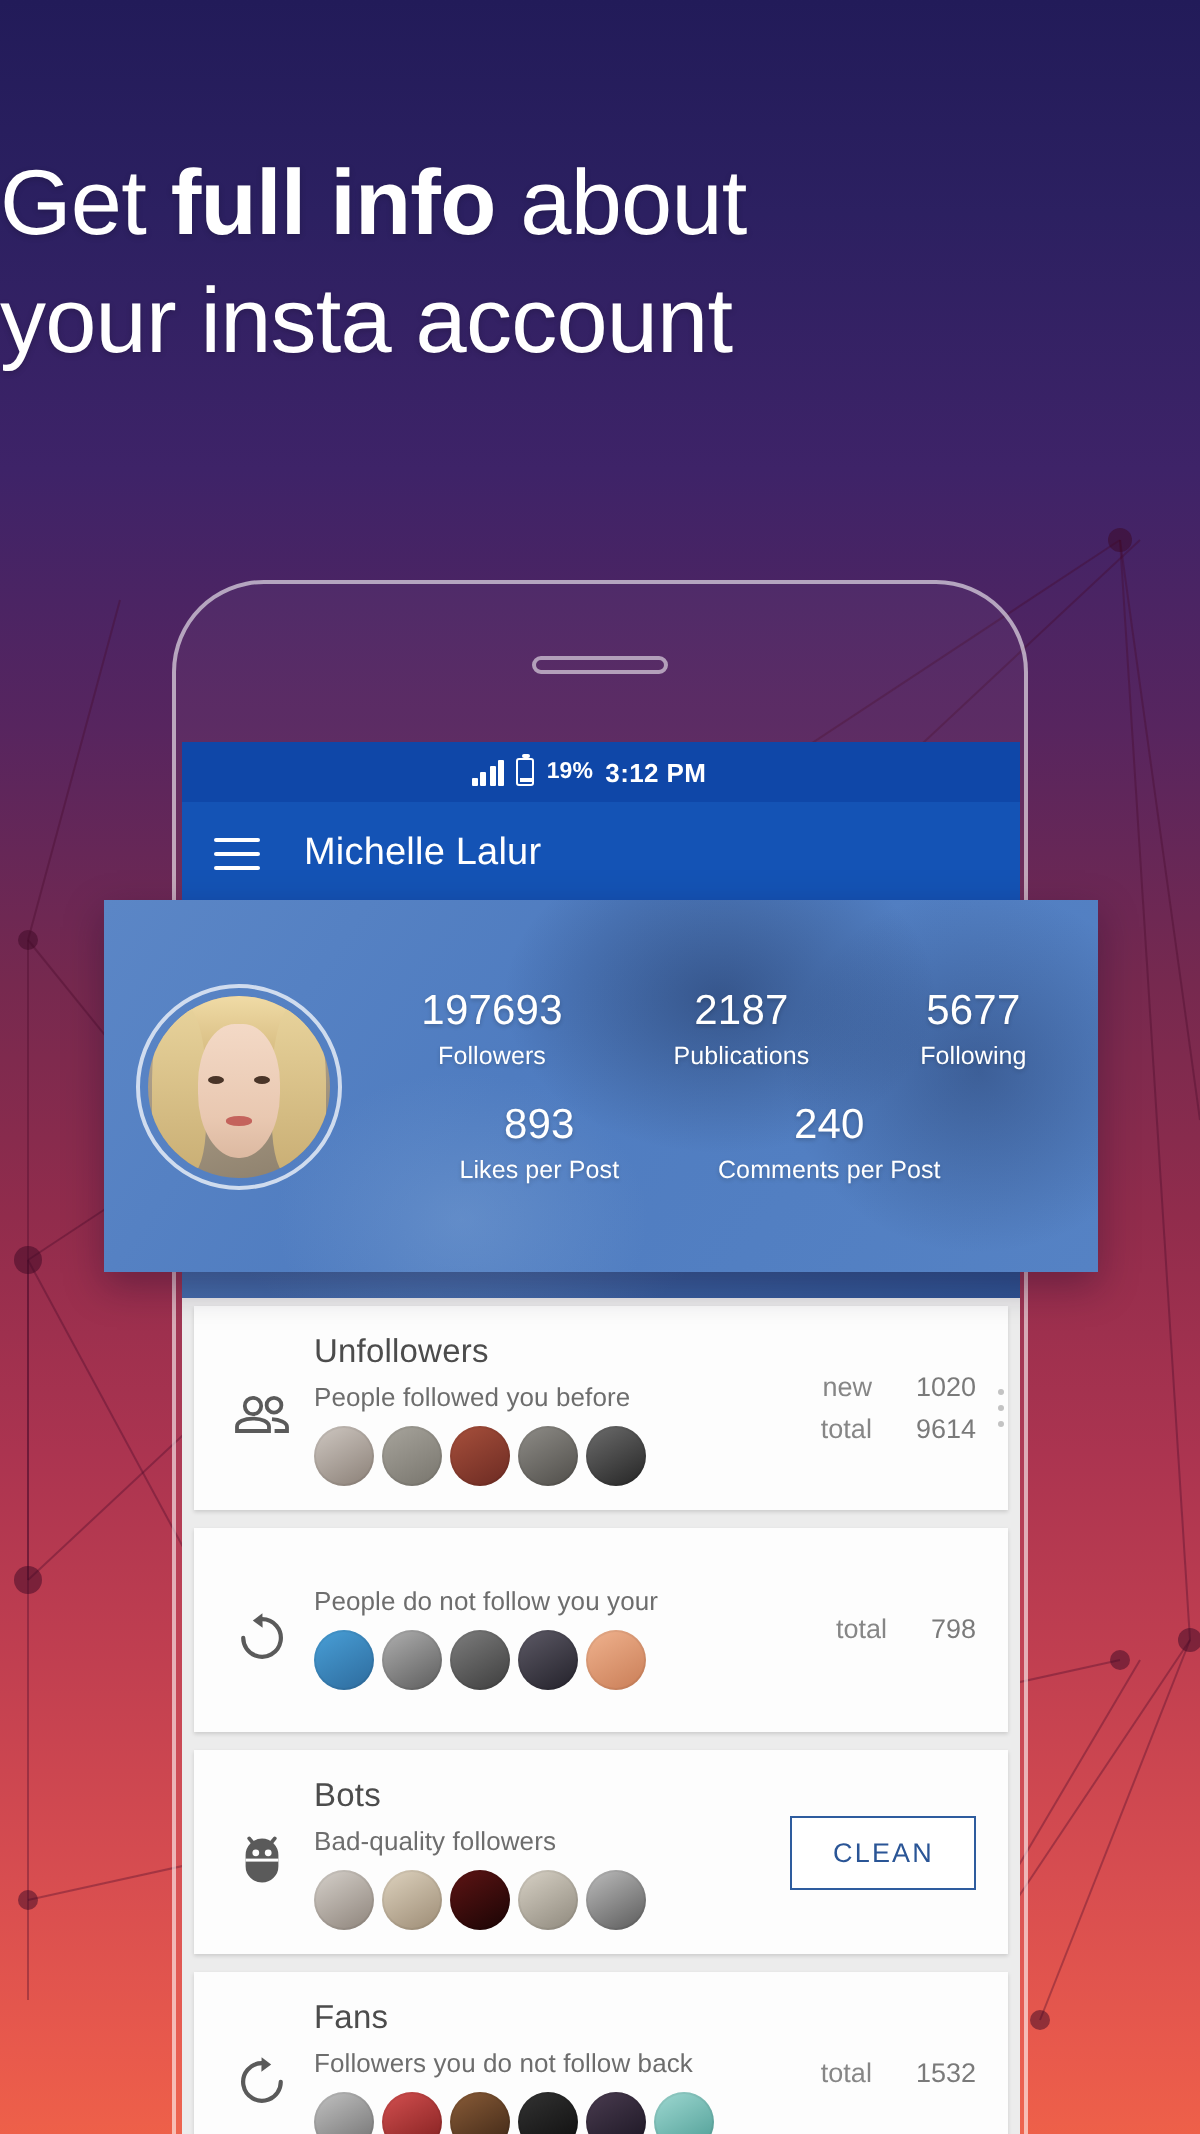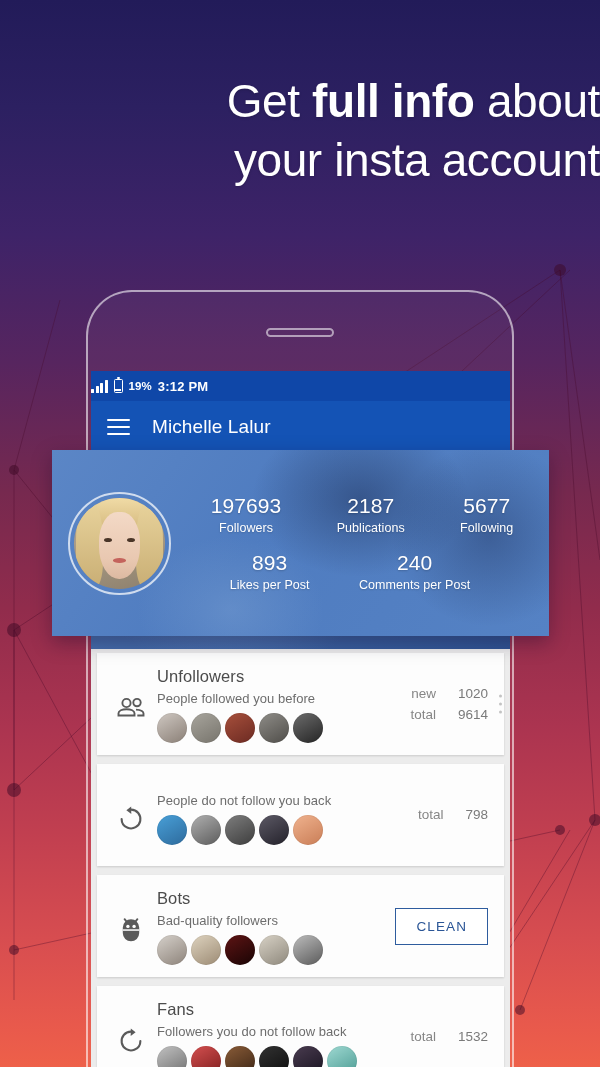--- a/index.html
+++ b/index.html
@@ -39,21 +39,21 @@
     height: 1067px;
     pointer-events: none;
   }
 
   
   .headline {
     position: absolute;
     top: 72px;
     left: 0;
     width: 600px;
-    text-align: right;
+    text-align: left;
     color: #ffffff;
     font-size: 46px;
     line-height: 1.28;
     font-weight: 300;
     letter-spacing: -0.4px;
     text-shadow: 0 1px 3px rgba(0,0,0,0.18);
   }
   .headline b { font-weight: 700; }
 
   
@@ -89,21 +89,21 @@
     background: #f0f0f0;
   }
 
   
   .statusbar {
     position: relative;
     height: 30px;
     background: #0f47a8;
     display: flex;
     align-items: center;
-    justify-content: flex-start;
+    justify-content: center;
     padding-right: 12px;
     gap: 6px;
     color: #fff;
   }
   .sig { display: flex; align-items: flex-end; gap: 1.5px; height: 13px; }
   .sig i { display: block; width: 3px; background: #fff; border-radius: 0.5px; }
   .sig i:nth-child(1) { height: 4px; }
   .sig i:nth-child(2) { height: 7px; }
   .sig i:nth-child(3) { height: 10px; }
   .sig i:nth-child(4) { height: 13px; }
@@ -454,21 +454,21 @@
       </div>
 
       <div class="lcard">
         <div class="lcard-icon">
           <svg width="26" height="26" viewBox="0 0 26 26" fill="none" stroke="#5a5a5a" stroke-width="2.1" stroke-linecap="round">
             <path d="M13 3.6a9.4 9.4 0 1 1-8 4.5" stroke-dasharray="44 5.5"></path>
             <path d="M13.2 0.6 8.4 4.3l4.9 3.6z" fill="#5a5a5a" stroke="none"></path>
           </svg>
         </div>
         <div class="lcard-body">
-          <div class="lcard-sub">People do not follow you back</div>
+          <div class="lcard-sub">People do not follow you your</div>
           <div class="thumbs">
             <div class="thumb" style="background:linear-gradient(150deg,#49a0d8,#2d6a9c)"></div>
             <div class="thumb" style="background:linear-gradient(150deg,#b0b0b0,#5c5c5c)"></div>
             <div class="thumb" style="background:linear-gradient(150deg,#7e7e7e,#3d3d3d)"></div>
             <div class="thumb" style="background:linear-gradient(150deg,#5d5a66,#23212a)"></div>
             <div class="thumb" style="background:linear-gradient(150deg,#f0b38f,#c97d56)"></div>
           </div>
         </div>
         <div class="lcard-right">
           <div class="metric">

